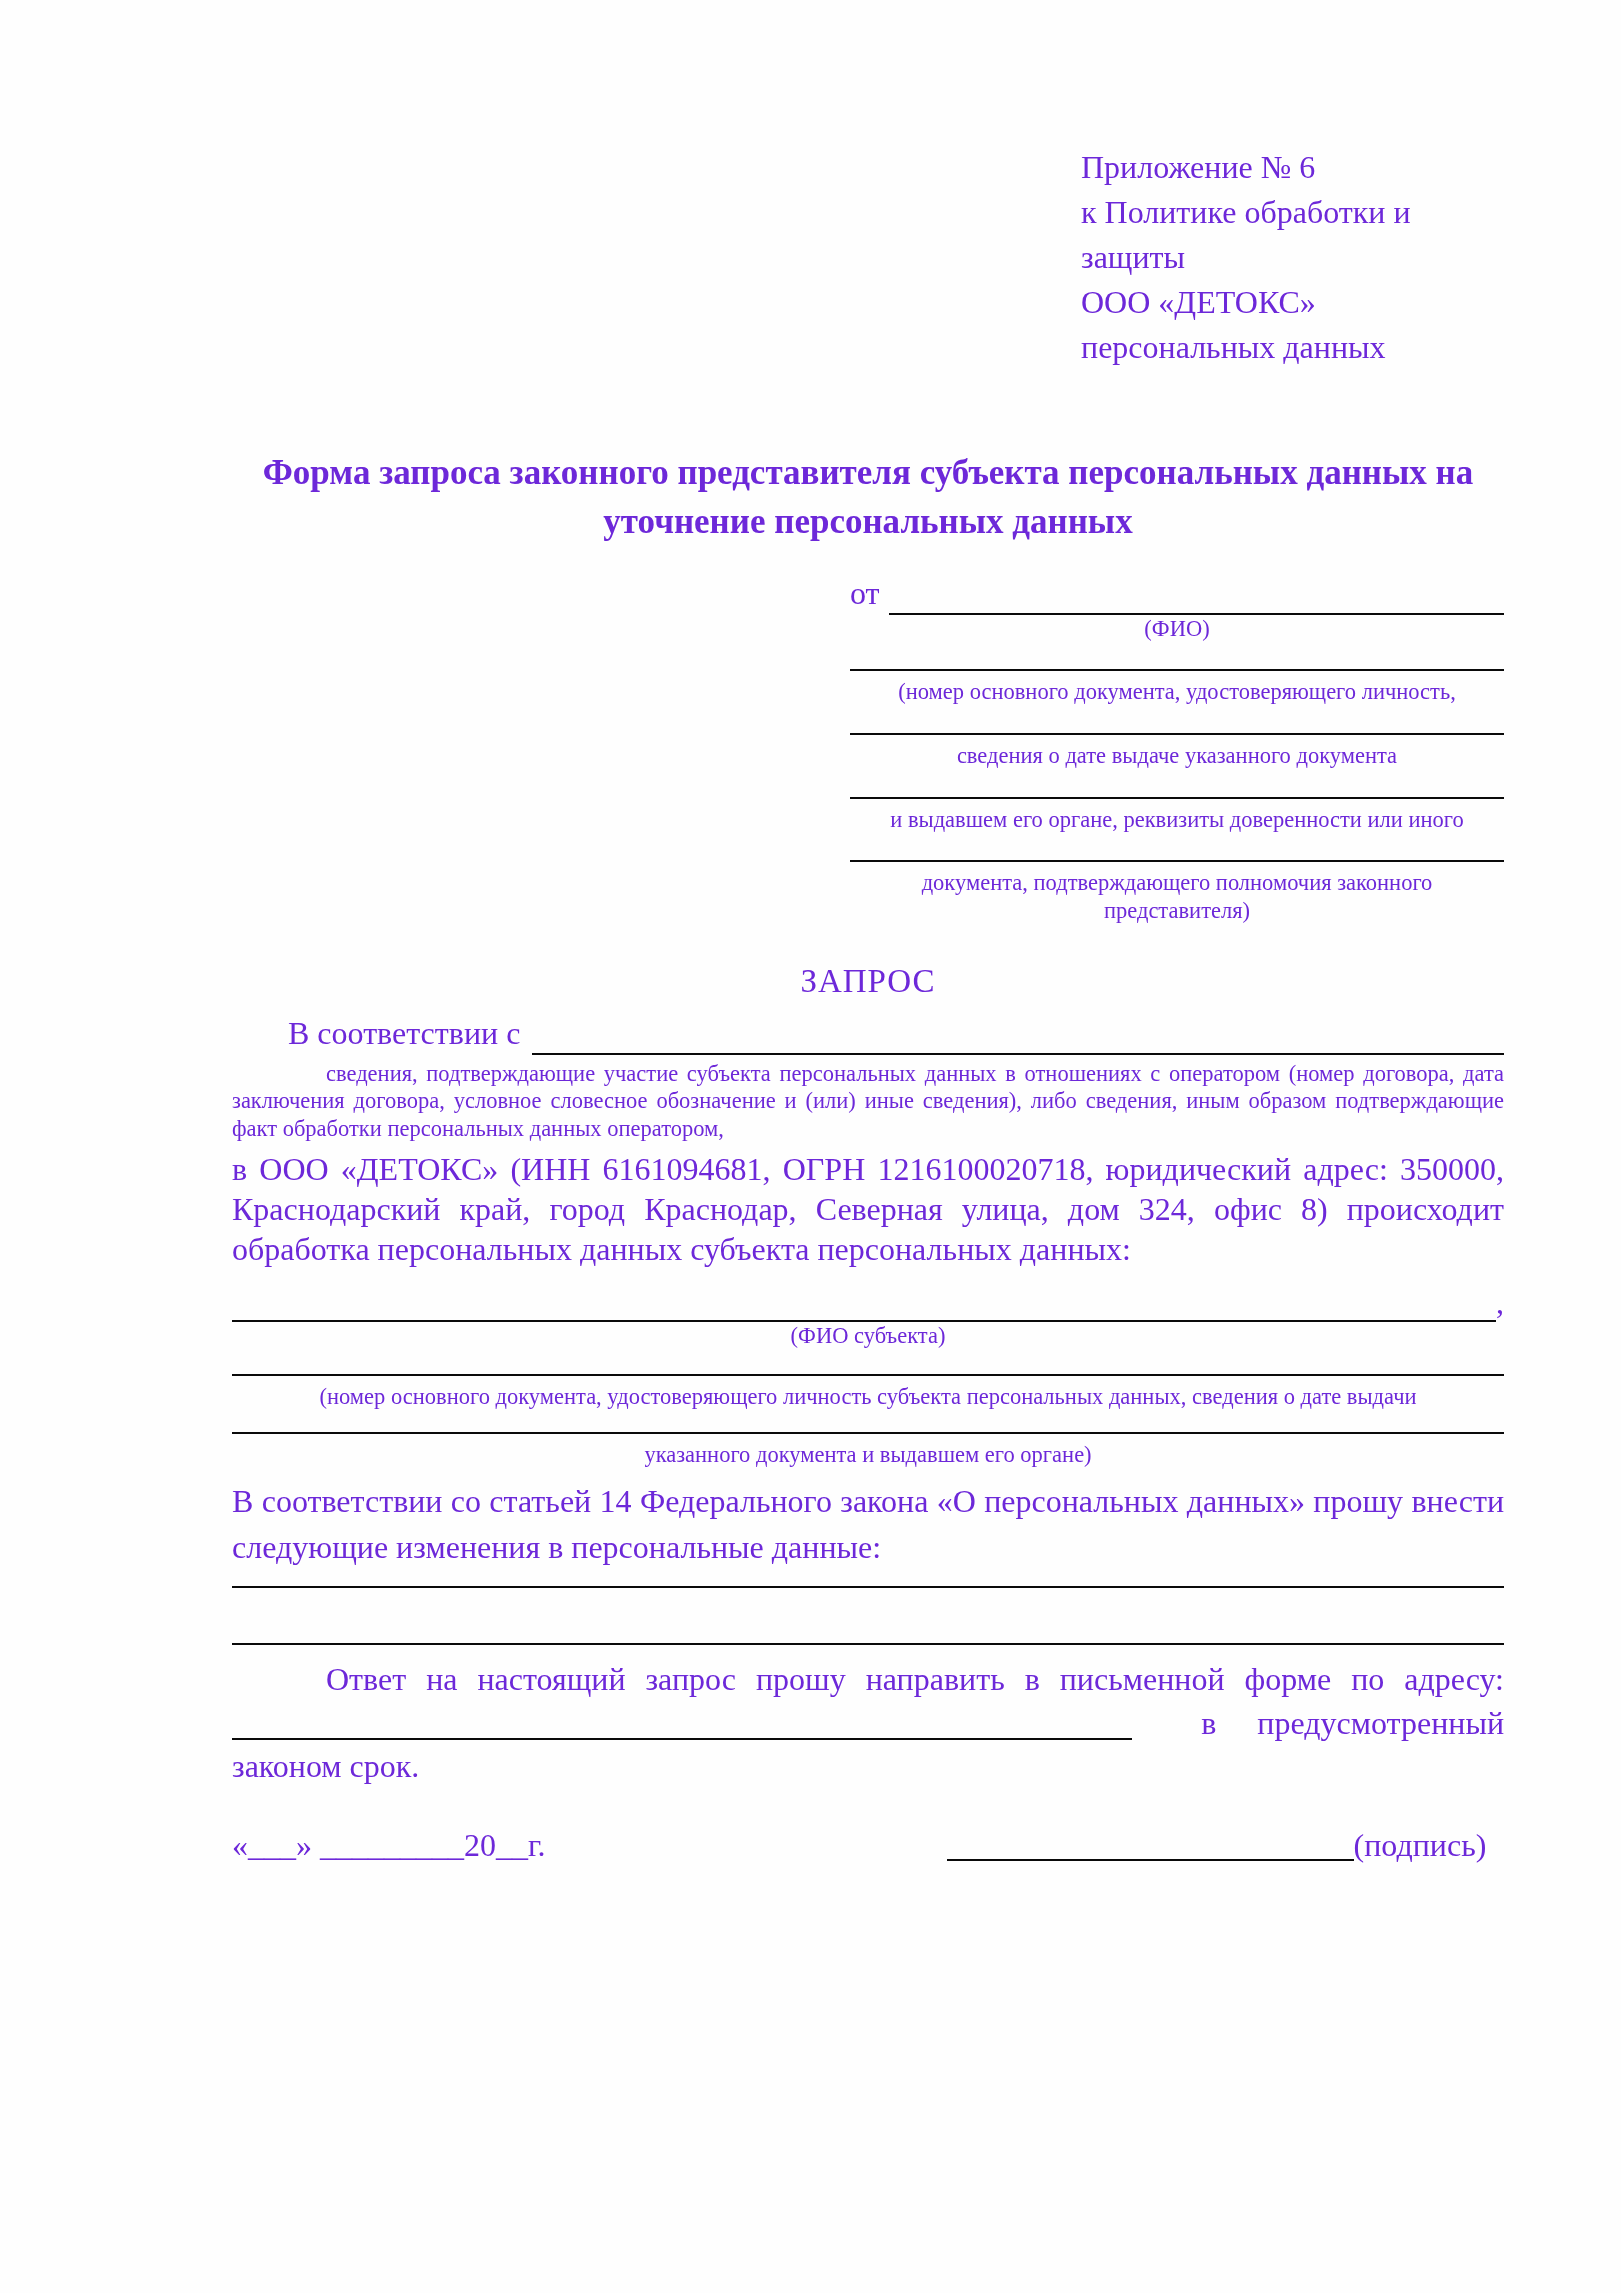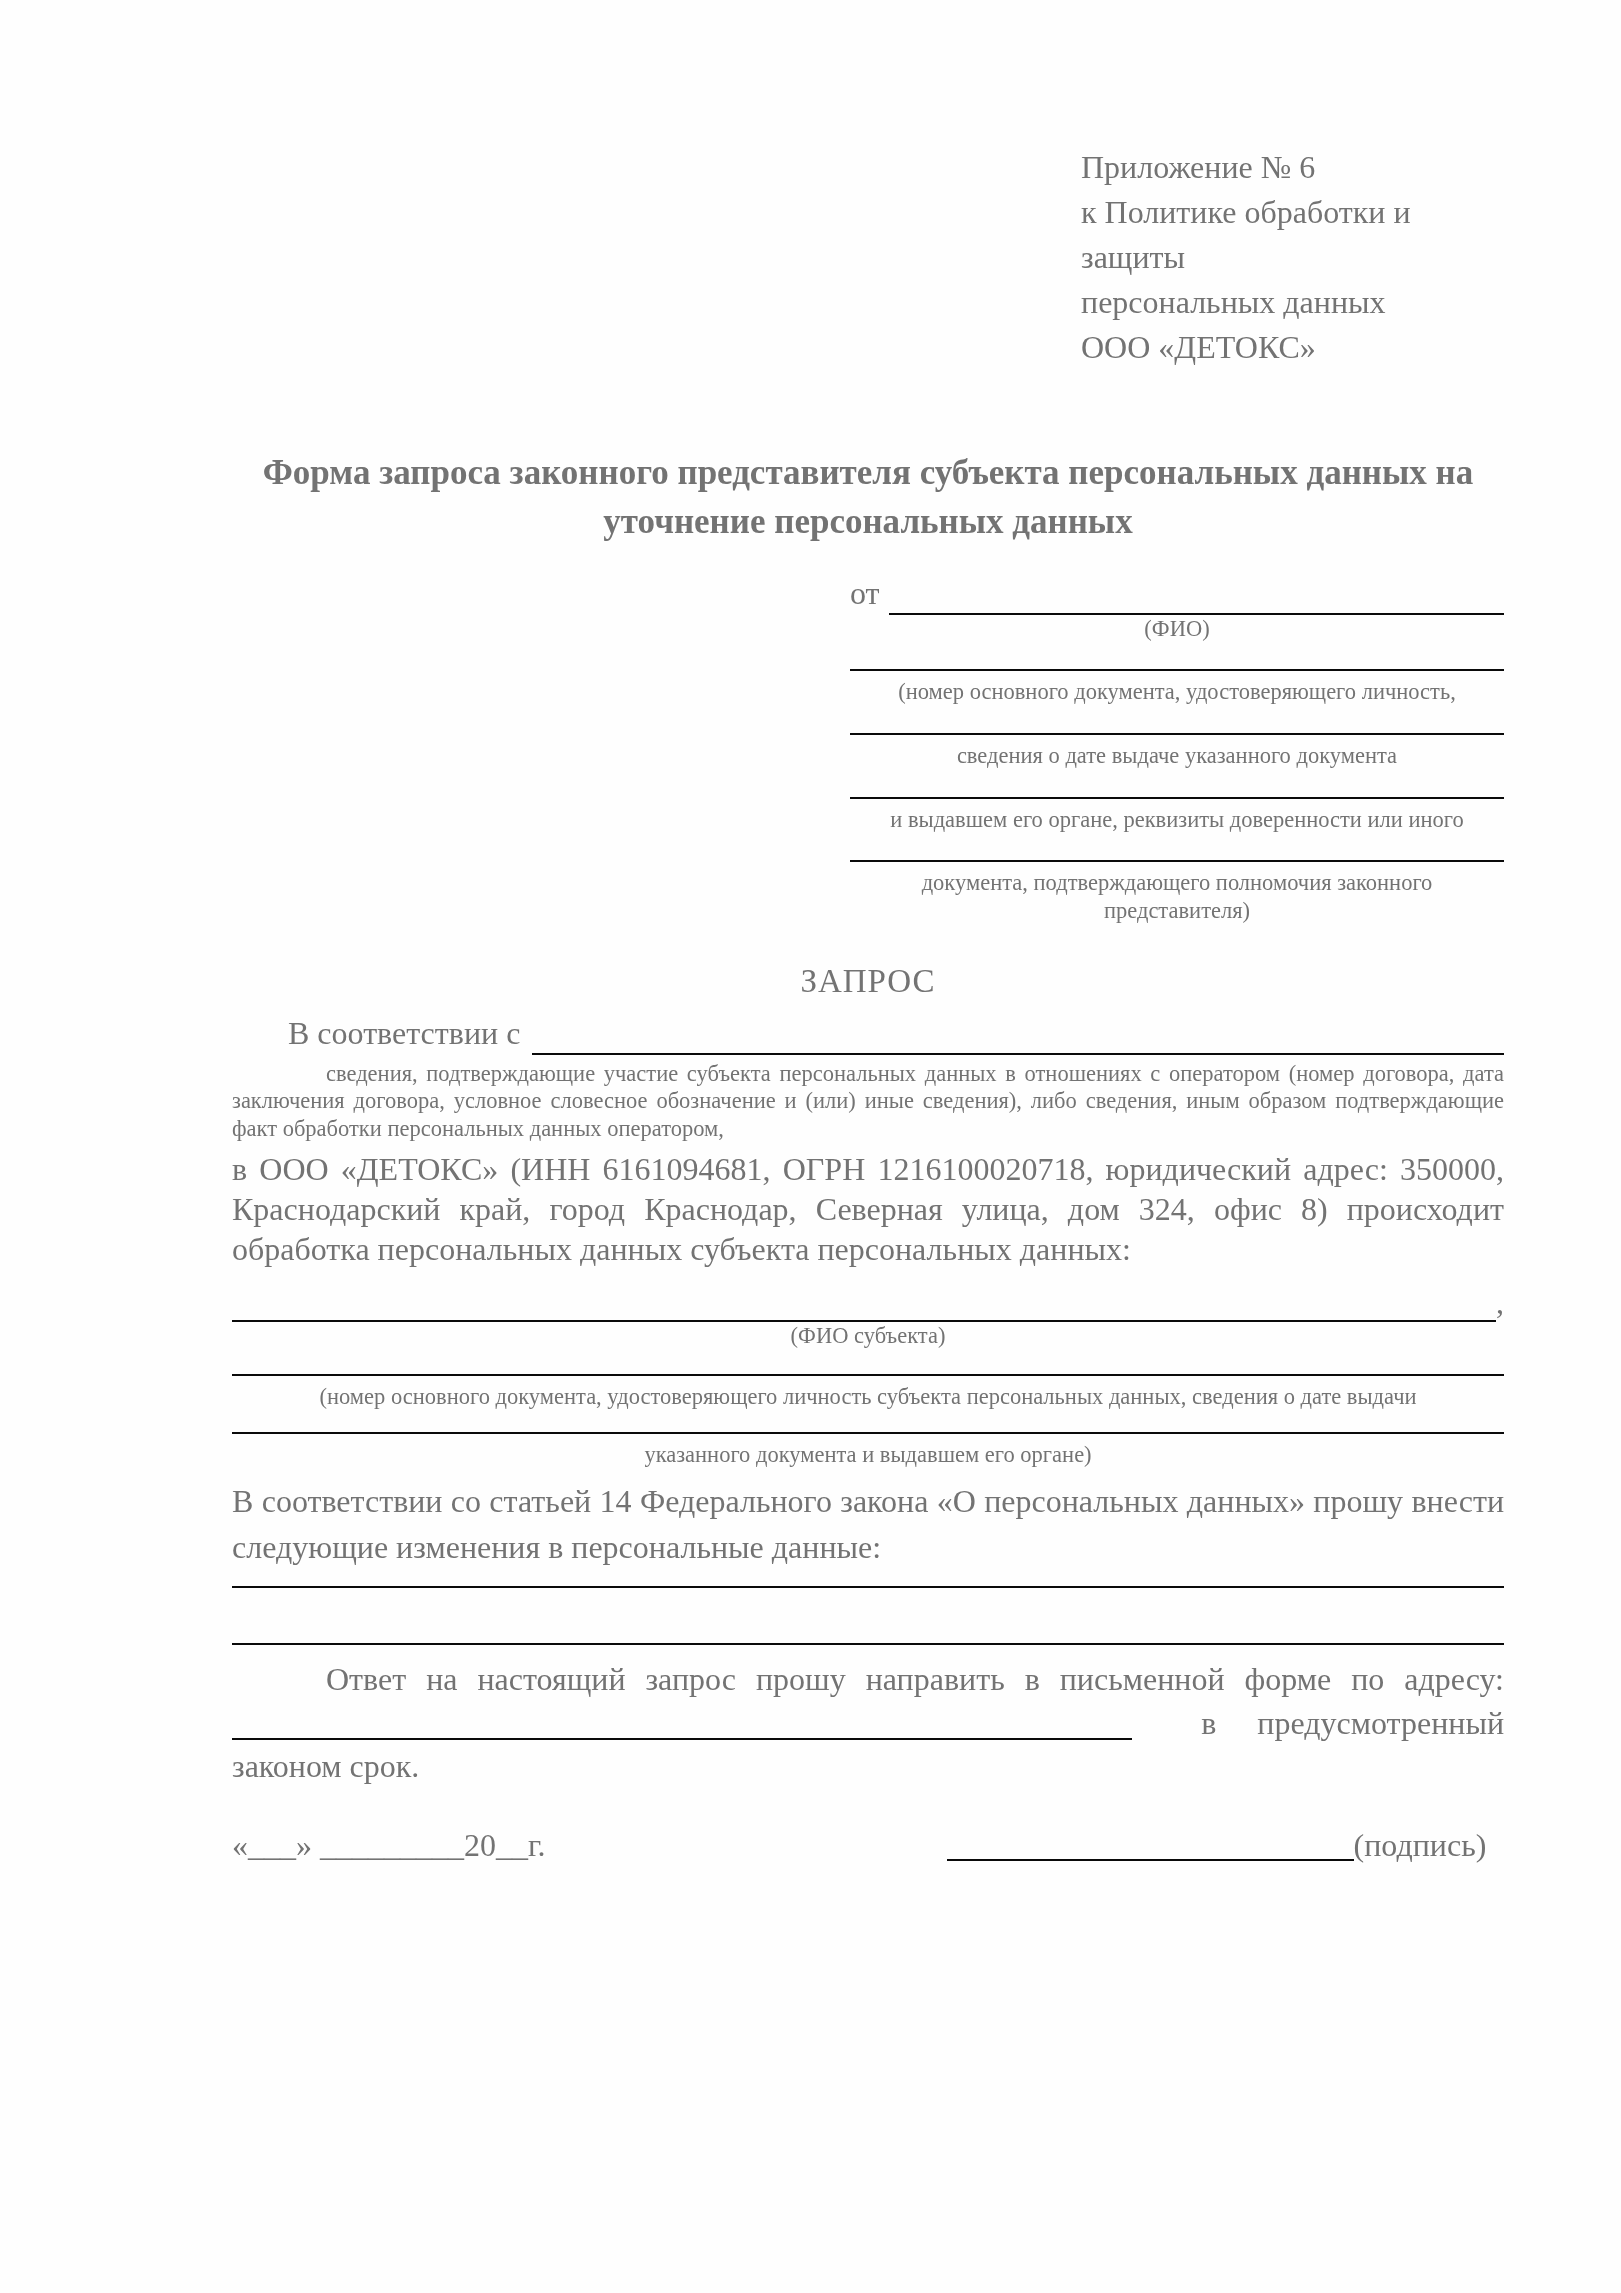--- a/index.html
+++ b/index.html
@@ -1,20 +1,20 @@
 <!DOCTYPE html>
 <html><head>
 <meta charset="utf-8">
 <style>
   html,body{margin:0;padding:0;background:#888;}
   .page{
     position:relative;
     width:1621px;height:2294px;
     background:#fefefe;
-    color:#737373;
+    color:#6d28d9;
     font-family:"Liberation Serif","DejaVu Serif",serif;
     box-sizing:border-box;
     padding:145px 117px 0 232px;
     margin:0 auto;
     overflow:hidden;
   }
   .appendix{margin-left:849px;font-size:32px;line-height:45px;}
   .doc-title{margin-top:78px;text-align:center;font-weight:bold;font-size:35px;line-height:49px;}
   .addressee{margin-left:618px;margin-top:25.5px;}
   .addr-org{font-size:32px;line-height:43px;}
@@ -48,22 +48,22 @@
   .sig-rule{width:407px;border-bottom:2.9px solid #0a0a0a;height:0;margin-bottom:4.9px;}
 </style>
 </head>
 <body>
 
 <div class="page">
 
   <div class="appendix">
     <div>Приложение № 6</div>
     <div>к Политике обработки и защиты</div>
+    <div>ООО «ДЕТОКС»</div>
     <div>персональных данных</div>
-    <div>ООО «ДЕТОКС»</div>
   </div>
 
   <div class="doc-title">Форма запроса законного представителя субъекта персональных данных на уточнение персональных данных</div>
 
   <div class="addressee">
     <div class="from-line">
       <span class="from-label">от</span>
       <span class="fill"></span>
     </div>
     <div class="caption">(ФИО)</div>

